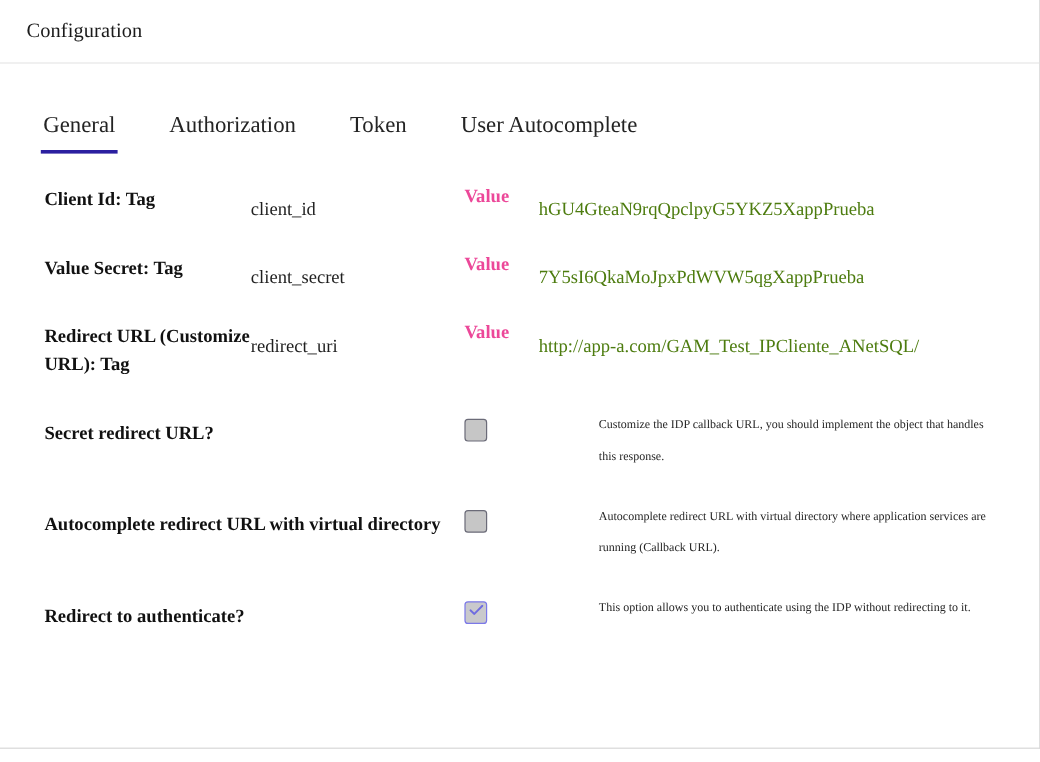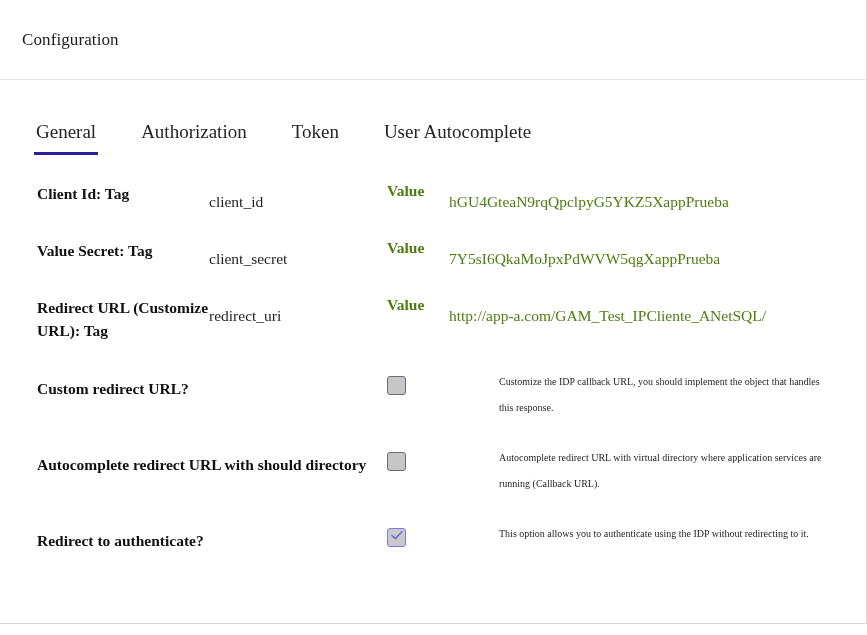--- a/index.html
+++ b/index.html
@@ -20,21 +20,21 @@
     position: relative;
     width: 867px;
     height: 624px;
     background: #ffffff;
     border-bottom: 1px solid #d8d8d8;
     border-right: 1px solid #d8d8d8;
   }
 
   
   .card-header {
-    height: 80px;
+    height: 53px;
     border-bottom: 1px solid #e6e6e6;
     display: flex;
     align-items: center;
     padding: 0 0 0 22px;
   }
   .card-title {
     font-size: 17px;
     font-weight: 400;
     color: #1b1b1b;
     letter-spacing: 0.1px;
@@ -92,21 +92,21 @@
     flex: 0 0 178px;
     font-size: 15.5px;
     color: #1f1f1f;
     padding-top: 12px;
   }
   .col-valuelabel {
     width: 62px;
     flex: 0 0 62px;
     font-weight: bold;
     font-size: 15.5px;
-    color: #4d7c0f;
+    color: #ec4899;
     padding-top: 1px;
   }
   .col-value {
     flex: 1 1 auto;
     font-size: 15.5px;
     color: #4d7c0f;
     padding-top: 12px;
     padding-left: 0;
     word-break: break-all;
   }
@@ -199,29 +199,29 @@
     </div>
 
     <div class="field-row row-redirect">
       <div class="col-label">Redirect URL (Customize URL): Tag</div>
       <div class="col-tag">redirect_uri</div>
       <div class="col-valuelabel">Value</div>
       <div class="col-value">http://app-a.com/GAM_Test_IPCliente_ANetSQL/</div>
     </div>
 
     <div class="check-row">
-      <div class="check-label">Custom redirect URL?</div>
+      <div class="check-label">Secret redirect URL?</div>
       <div class="check-cell">
         <span class="checkbox"></span>
       </div>
       <div class="help-cell">Customize the IDP callback URL, you should implement the object that handles this response.</div>
     </div>
 
     <div class="check-row">
-      <div class="check-label">Autocomplete redirect URL with should directory</div>
+      <div class="check-label">Autocomplete redirect URL with virtual directory</div>
       <div class="check-cell">
         <span class="checkbox"></span>
       </div>
       <div class="help-cell">Autocomplete redirect URL with virtual directory where application services are running (Callback URL).</div>
     </div>
 
     <div class="check-row">
       <div class="check-label">Redirect to authenticate?</div>
       <div class="check-cell">
         <span class="checkbox checked">

